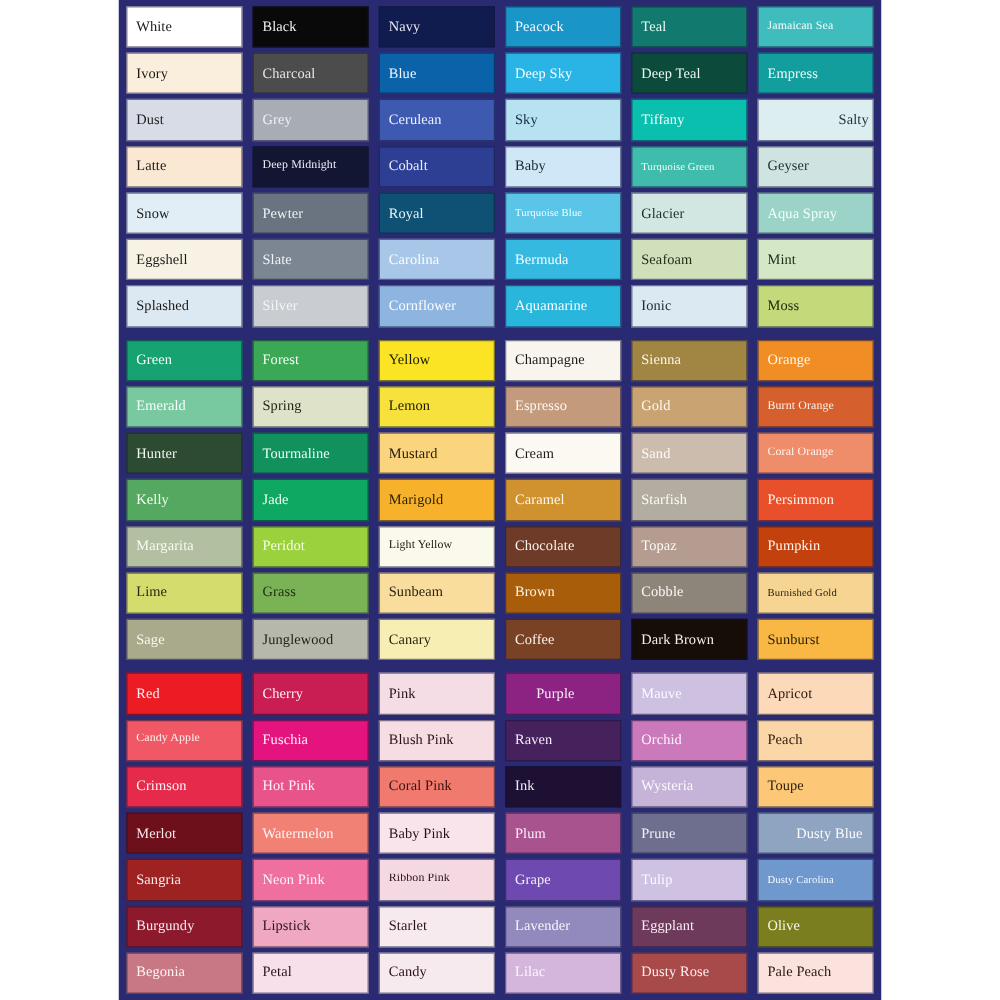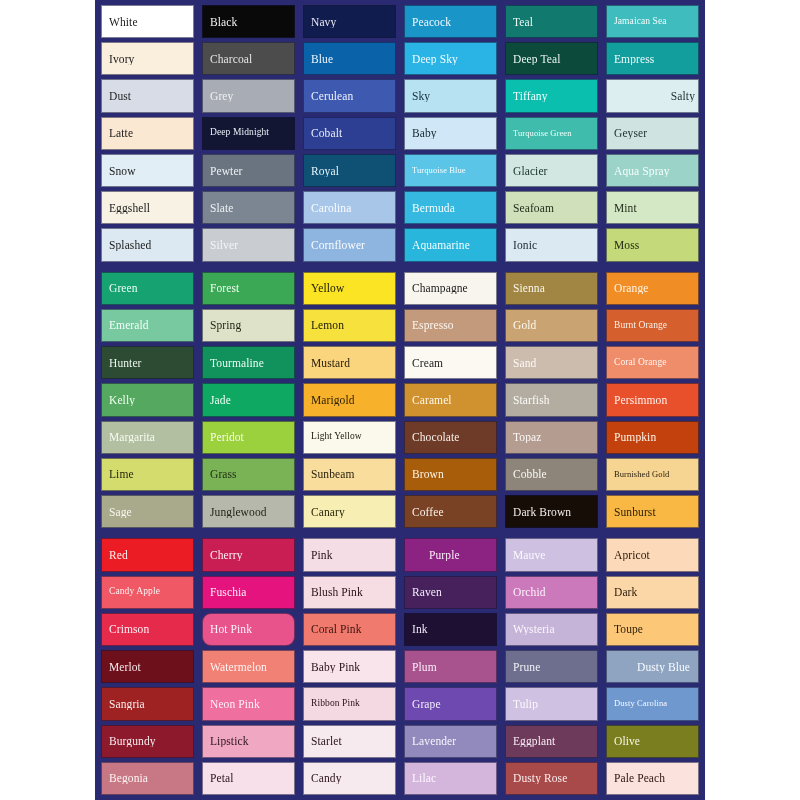--- a/index.html
+++ b/index.html
@@ -365,26 +365,26 @@
         <div class="swatch" style="background: rgb(246, 220, 227);">
           <span class="swatch-label" style="color: rgb(42, 17, 25);">Blush Pink</span>
         </div>
         <div class="swatch" style="background: rgb(70, 33, 92);">
           <span class="swatch-label" style="color: rgb(244, 236, 249);">Raven</span>
         </div>
         <div class="swatch" style="background: rgb(204, 121, 188);">
           <span class="swatch-label" style="color: rgb(253, 243, 251);">Orchid</span>
         </div>
         <div class="swatch" style="background: rgb(251, 214, 166);">
-          <span class="swatch-label" style="color: rgb(42, 26, 12);">Dark</span>
+          <span class="swatch-label" style="color: rgb(42, 26, 12);">Peach</span>
         </div>
         <div class="swatch" style="background: rgb(229, 42, 76);">
           <span class="swatch-label" style="color: rgb(255, 240, 243);">Crimson</span>
         </div>
-        <div class="swatch" style="background: rgb(232, 83, 140); border-radius: 9px;">
+        <div class="swatch" style="background: rgb(232, 83, 140);">
           <span class="swatch-label" style="color: rgb(255, 241, 246);">Hot Pink</span>
         </div>
         <div class="swatch" style="background: rgb(240, 122, 109);">
           <span class="swatch-label" style="color: rgb(58, 20, 16);">Coral Pink</span>
         </div>
         <div class="swatch" style="background: rgb(29, 16, 51);">
           <span class="swatch-label" style="color: rgb(238, 233, 247);">Ink</span>
         </div>
         <div class="swatch" style="background: rgb(198, 180, 216);">
           <span class="swatch-label" style="color: rgb(251, 248, 253);">Wysteria</span>

